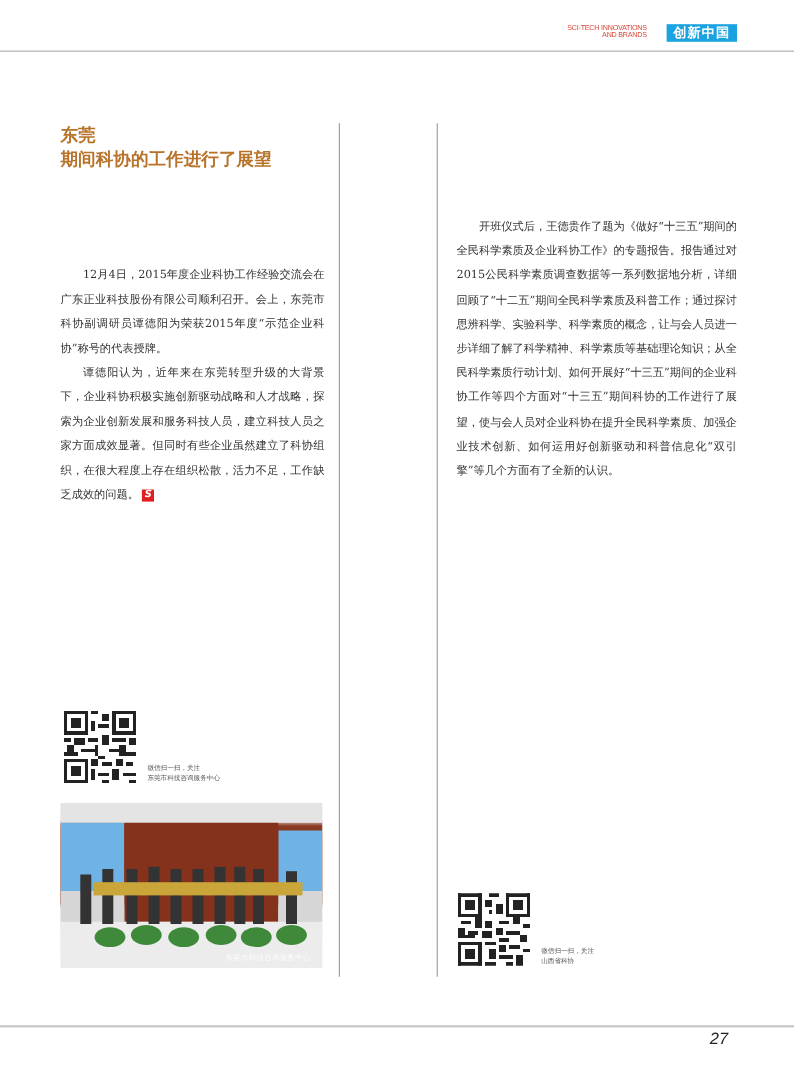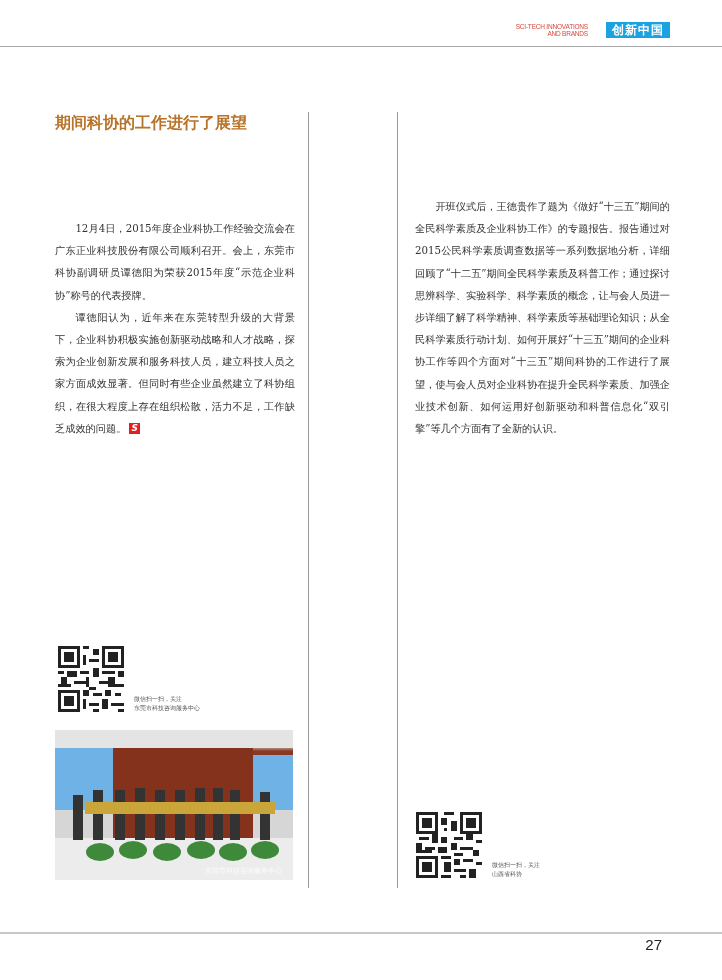--- a/index.html
+++ b/index.html
@@ -1,35 +1,35 @@
 <!DOCTYPE html>
 <html><head>
 <meta charset="utf-8">
 <style>
   html, body { margin:0; padding:0; }
   body {
     width:722px; height:980px; background:#ffffff; position:relative; overflow:hidden;
     font-family:"DejaVu Serif", "Liberation Serif", serif; color:#333;
   }
   .brand {
-    position:absolute; top:22px; right:52px; display:flex; align-items:center; gap:18px;
+    position:absolute; top:22px; right:52px; display:flex; gap:18px;
   }
   .brand-en {
     font-family:"Liberation Sans", sans-serif; font-size:6.5px; line-height:7px; color:#d9473a;
     text-align:right; letter-spacing:-0.2px;
   }
   .brand-cn {
     background:#1aa3e0; color:#fff; font-family:"DejaVu Sans", sans-serif; font-weight:bold;
     font-size:12px; padding:1px 6px; line-height:14px; letter-spacing:1px;
   }
   .top-rule { position:absolute; top:46px; left:0; width:722px; height:1px; background:#aaa; }
   .bottom-rule { position:absolute; top:932px; left:0; width:722px; height:2px; background:#c8c8c8; }
   .page-no {
     position:absolute; top:932px; right:60px; font-family:"Liberation Sans", sans-serif;
-    font-size:15px; color:#222; line-height:26px;
+    font-size:15px; color:#222; line-height:26px;font-style:italic;
   }
   .vline { position:absolute; width:1px; background:#999; }
   .col { position:absolute; }
   .col-left { left:55px; top:112px; width:240px; }
   .col-right { left:415px; top:112px; width:255px; }
   .title {
     font-family:"DejaVu Sans", sans-serif; color:#b8732a; font-size:16px; line-height:22px; margin:0;
   }
   .body-text { margin-top:84px; }
   .body-text p {
@@ -62,20 +62,21 @@
   </div>
   <div class="brand-cn">创新中国</div>
 </div>
 <div class="top-rule"></div>
 
 <div class="vline" style="left:308px; top:112px; height:776px;"></div>
 <div class="vline" style="left:397px; top:112px; height:776px;"></div>
 
 <div class="col col-left">
   <h2 class="title">
+    <div>东莞</div>
     <div>期间科协的工作进行了展望</div>
   </h2>
   <div class="body-text">
     <p>12月4日，2015年度企业科协工作经验交流会在广东正业科技股份有限公司顺利召开。会上，东莞市科协副调研员谭德阳为荣获2015年度“示范企业科协”称号的代表授牌。</p>
     <p><span>谭德阳认为，近年来在东莞转型升级的大背景下，企业科协积极实施创新驱动战略和人才战略，探索为企业创新发展和服务科技人员，建立科技人员之家方面成效显著。但同时有些企业虽然建立了科协组织，在很大程度上存在组织松散，活力不足，工作缺乏成效的问题。</span><span class="end-mark">S</span></p>
   </div>
 </div>
 
 <div class="qr-block" style="left:58px; top:646px;">
   <div class="qr">

